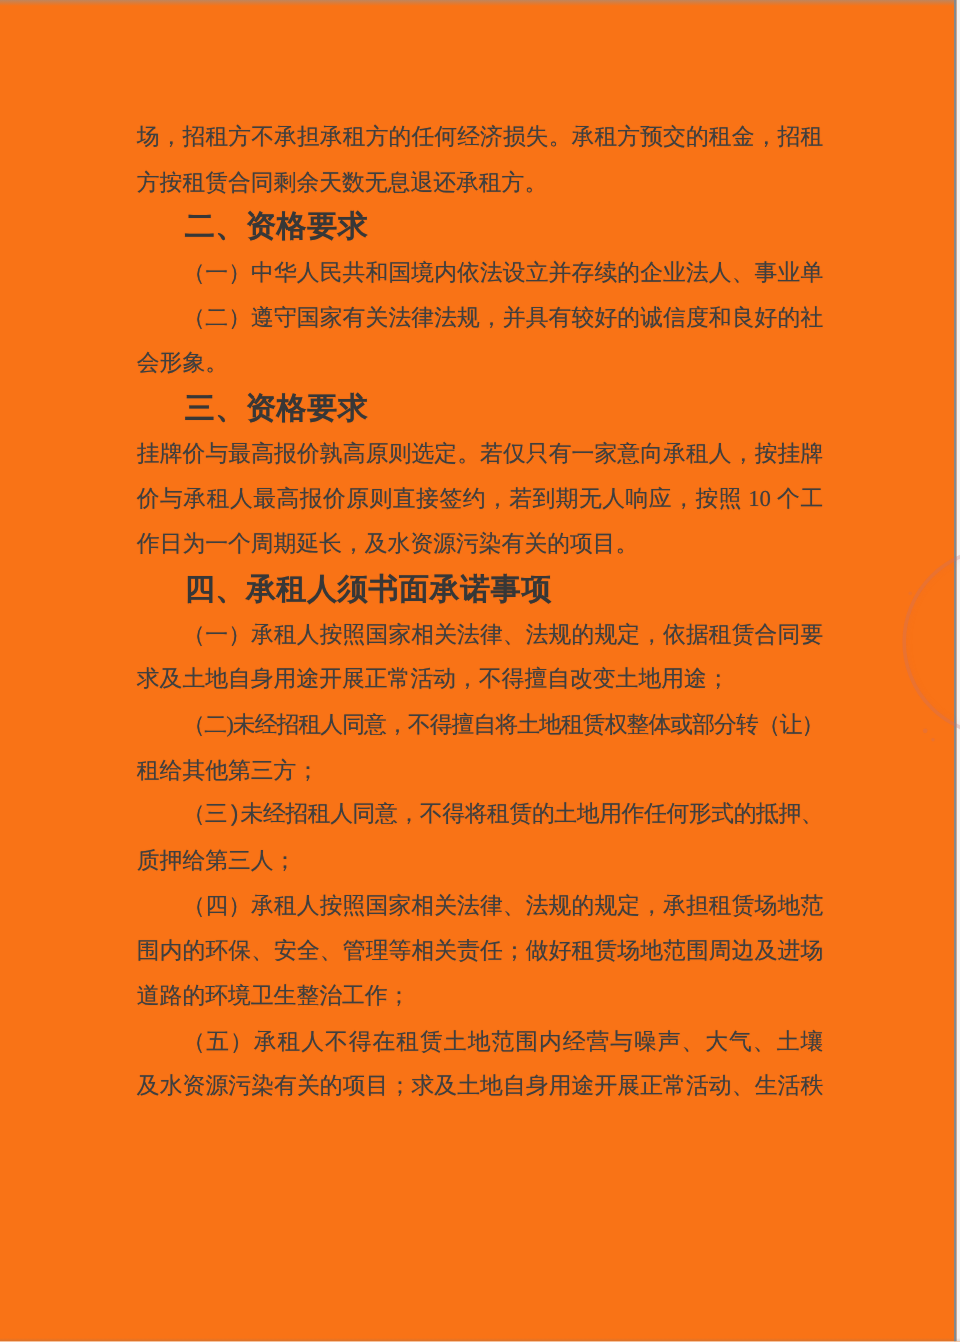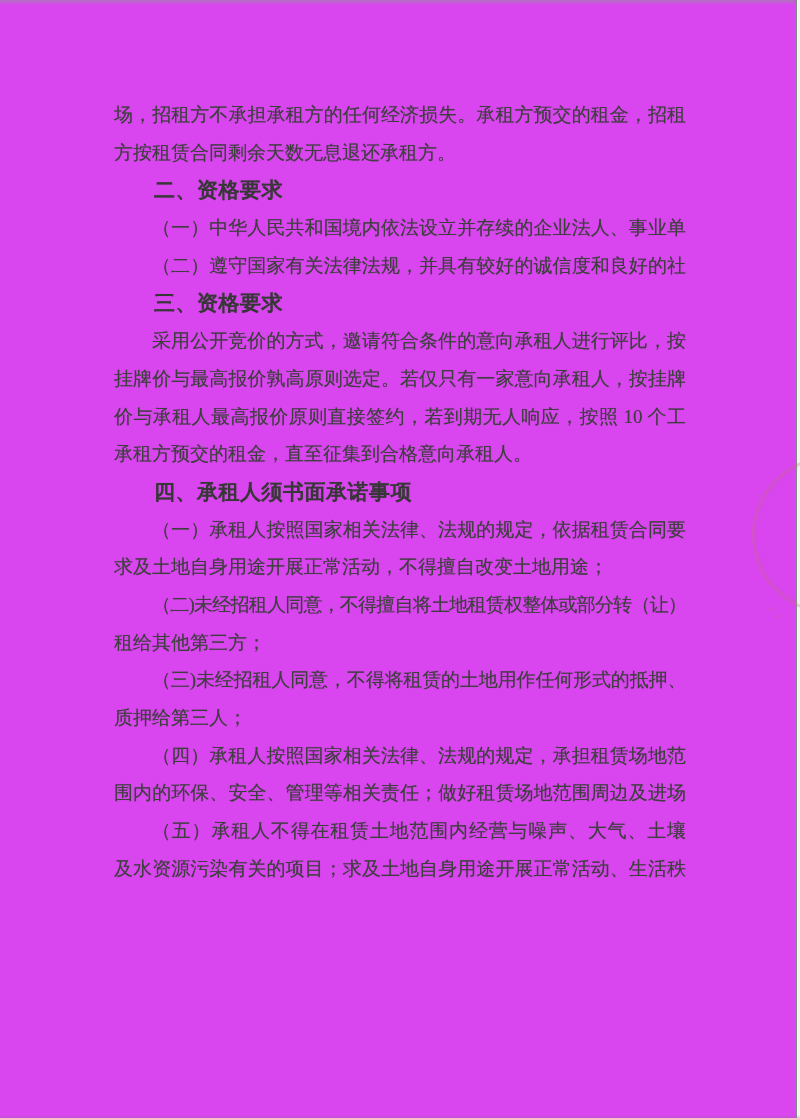--- a/index.html
+++ b/index.html
@@ -1,20 +1,20 @@
 <!DOCTYPE html>
 <html><head>
 <meta charset="utf-8">
 <title>Scanned Document Page</title>
 <style>
   html,body{margin:0;padding:0;background:#ffffff;}
   .page{
     position:relative;
     width:800px;height:1118px;
-    background:#d946ef;
+    background:#f97316;
     overflow:hidden;
     font-family:"Liberation Serif","DejaVu Serif",serif;
   }
   
   .edge-top{
     position:absolute;top:0;left:0;right:0;height:5px;
     background:linear-gradient(to bottom, rgba(145,148,150,0.55), rgba(255,255,255,0));
   }
   .edge-right{
     position:absolute;top:0;right:3px;width:2px;height:100%;
@@ -41,26 +41,26 @@
   }
   .line.fill{
     text-align:justify;
     text-align-last:justify;
     -moz-text-align-last:justify;
   }
   .line.indent{padding-left:38px;}
   .line.heading{
     font-family:"Liberation Sans","DejaVu Sans",sans-serif;
     font-weight:bold;
-    font-size:21px;
+    font-size:25px;
     letter-spacing:0.5px;
     padding-left:40px;
     color:#373737;
   }
-  .line.tight1{letter-spacing:-0.4px;}
+  .line.tight1{letter-spacing:-0.4px;font-family:Liberation Mono, monospace;}
   .line.tight2{letter-spacing:-1px;}
   
   .stamp{
     position:absolute;
     left:752px;top:456px;
     width:152px;height:152px;
     border:3px solid rgba(196,112,111,0.30);
     border-radius:50%;
     box-shadow:inset 0 0 6px rgba(196,112,111,0.10);
   }
@@ -86,30 +86,31 @@
   <div class="stamp-fleck fleck-a"></div>
   <div class="stamp-fleck fleck-b"></div>
   <div class="stamp-fleck fleck-c"></div>
 
   <div class="doc">
       <div class="line fill">场，招租方不承担承租方的任何经济损失。承租方预交的租金，招租</div>
       <div class="line">方按租赁合同剩余天数无息退还承租方。</div>
       <div class="line heading">二、资格要求</div>
       <div class="line indent fill">（一）中华人民共和国境内依法设立并存续的企业法人、事业单</div>
       <div class="line indent fill">（二）遵守国家有关法律法规，并具有较好的诚信度和良好的社</div>
+      <div class="line">会形象。</div>
       <div class="line heading">三、资格要求</div>
-      <div class="line indent fill">采用公开竞价的方式，邀请符合条件的意向承租人进行评比，按</div>
       <div class="line fill">挂牌价与最高报价孰高原则选定。若仅只有一家意向承租人，按挂牌</div>
       <div class="line fill">价与承租人最高报价原则直接签约，若到期无人响应，按照 10 个工</div>
-      <div class="line">承租方预交的租金，直至征集到合格意向承租人。</div>
+      <div class="line">作日为一个周期延长，及水资源污染有关的项目。</div>
       <div class="line heading">四、承租人须书面承诺事项</div>
       <div class="line indent fill">（一）承租人按照国家相关法律、法规的规定，依据租赁合同要</div>
       <div class="line">求及土地自身用途开展正常活动，不得擅自改变土地用途；</div>
       <div class="line indent fill tight2">（二)未经招租人同意，不得擅自将土地租赁权整体或部分转（让）</div>
       <div class="line">租给其他第三方；</div>
       <div class="line indent fill tight1">（三)未经招租人同意，不得将租赁的土地用作任何形式的抵押、</div>
       <div class="line">质押给第三人；</div>
       <div class="line indent fill">（四）承租人按照国家相关法律、法规的规定，承担租赁场地范</div>
       <div class="line fill">围内的环保、安全、管理等相关责任；做好租赁场地范围周边及进场</div>
+      <div class="line">道路的环境卫生整治工作；</div>
       <div class="line indent fill">（五）承租人不得在租赁土地范围内经营与噪声、大气、土壤</div>
       <div class="line fill">及水资源污染有关的项目；求及土地自身用途开展正常活动、生活秩</div>
     </div>
 </div>
 
 </body></html>

